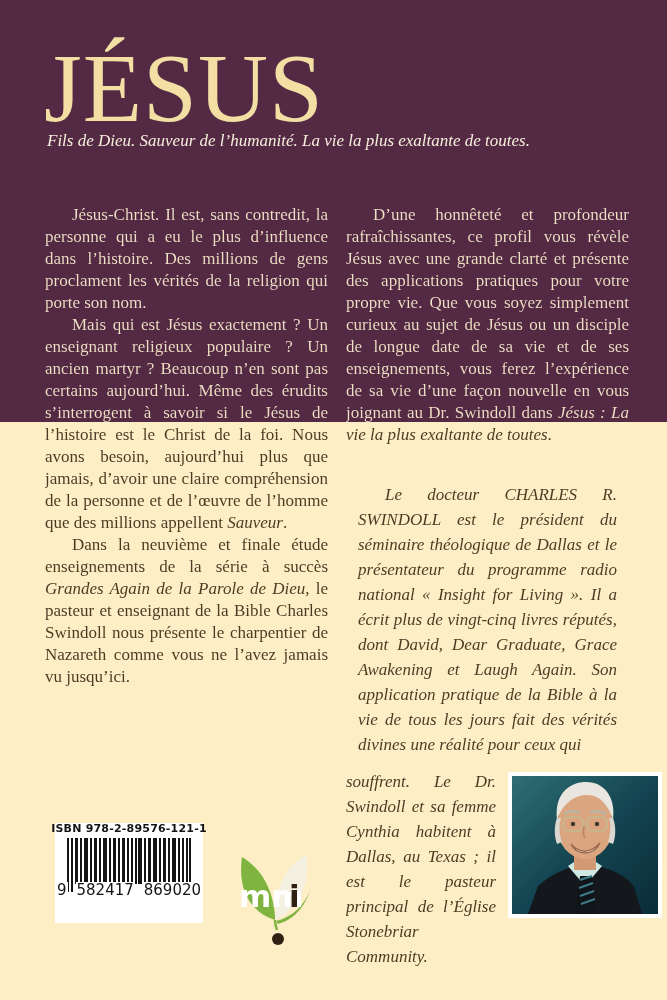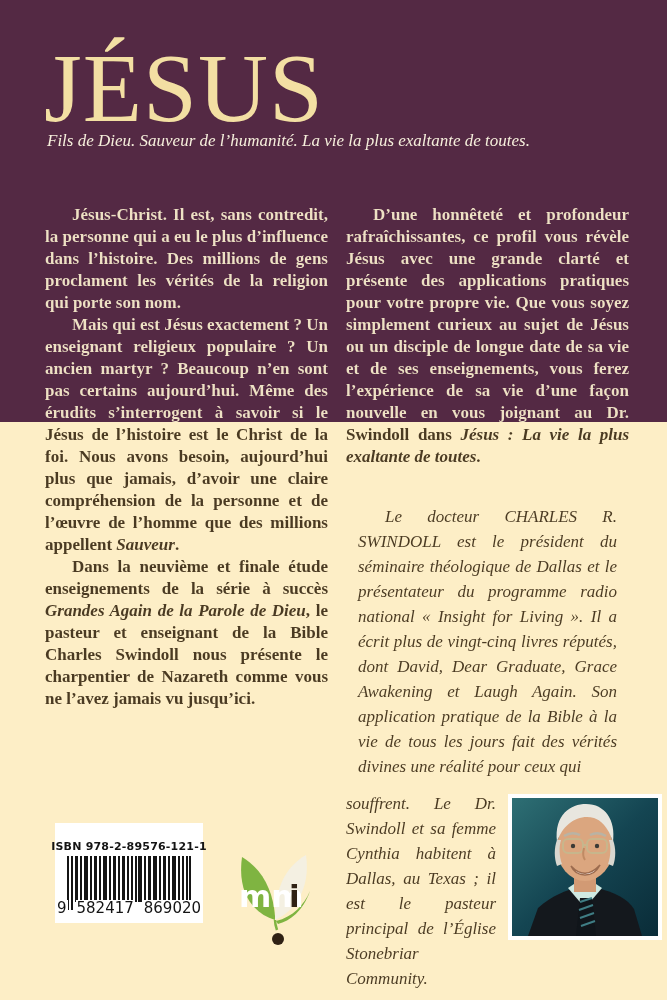--- a/index.html
+++ b/index.html
@@ -24,36 +24,36 @@
   }
   .col{
     font:17px/22px "Liberation Serif",serif;
     text-align:justify;
     color:transparent;
     background-image:linear-gradient(to bottom,#eee1c4 0,#eee1c4 218px,#4a3a22 218px,#4a3a22 100%);
     -webkit-background-clip:text;background-clip:text;
   }
   .col-left{width:283px;flex:none;}
   .col-right{width:316px;flex:none;}
-  .para{margin:0;text-indent:27px;font-weight:bold;}
+  .para{margin:0;text-indent:27px;}
   .para.no-indent{text-indent:0;}
   .col-right .para{padding-right:33px;}
   .bio{margin-top:36px;font-style:italic;font-size:17px;line-height:25px;}
   .bio-part1{margin:12px;text-indent:27px;text-align:justify;padding-right:33px;}
   .bio-tail{margin-top:0;}
   .photo-frame{
     float:right;width:146px;height:138px;margin:3px 0 8px 12px;
     border:4px solid #ffffff;background:#0d3b44;
   }
   .photo-frame svg{display:block;}
   .bio-part2{margin:0;text-align:justify;}
   .isbn-box{
     position:absolute;left:55px;top:823px;width:148px;height:100px;
     background:#ffffff;box-sizing:border-box;
-    display:flex;flex-direction:column;align-items:center;padding-top:18px;
+    display:flex;flex-direction:column;align-items:center;padding-top:0;
   }
   .isbn-label{
     font:700 11px/1.1 "DejaVu Sans",sans-serif;color:#141414;
     letter-spacing:0.2px;white-space:nowrap;
   }
   .isbn-bars{margin-top:3px;}
   .isbn-digits{
     display:flex;gap:8px;margin-top:-12px;background:transparent;
     font:15px/1.1 "DejaVu Sans",sans-serif;color:#141414;
   }

